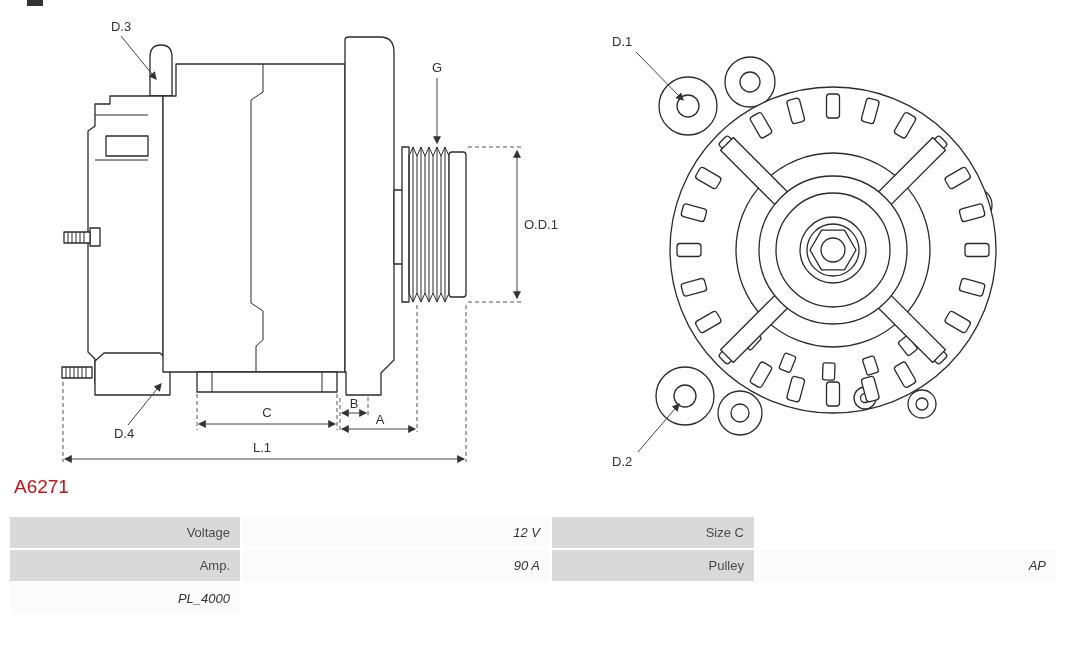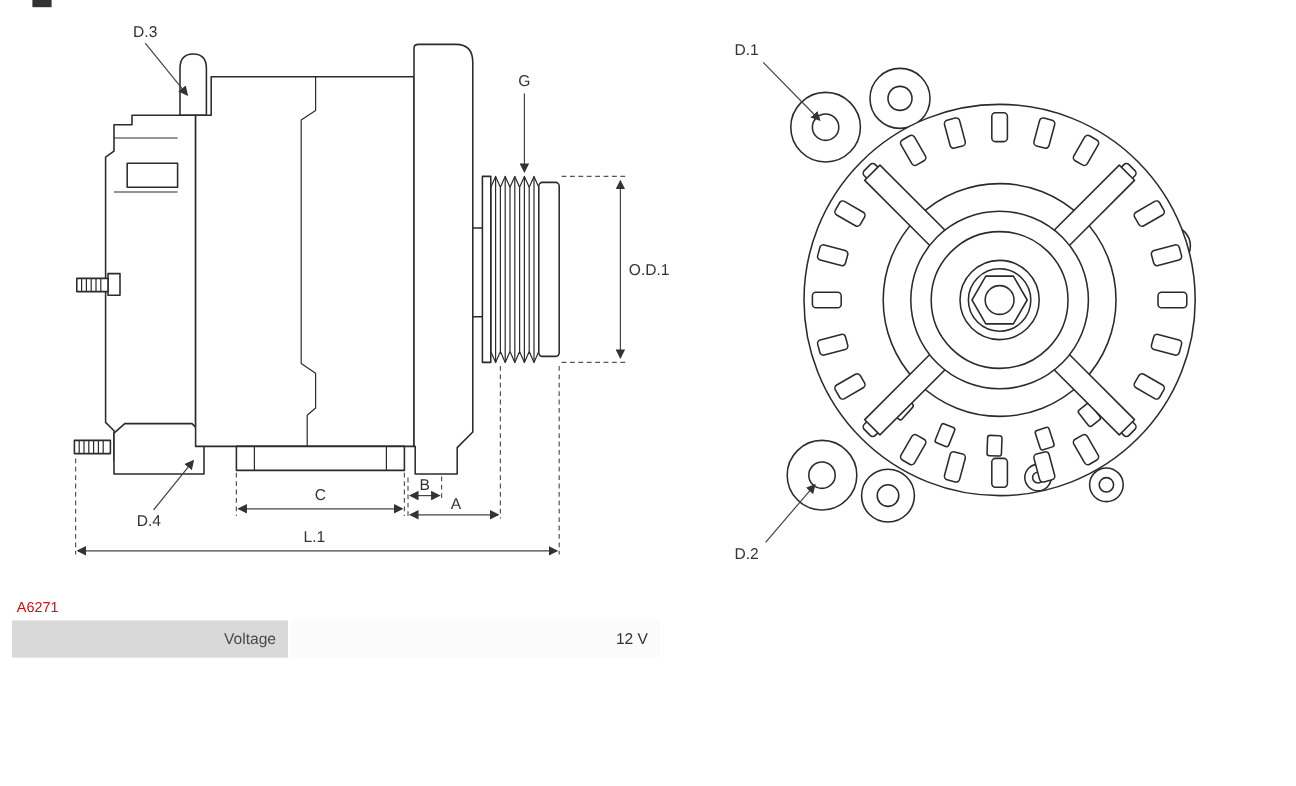--- a/index.html
+++ b/index.html
@@ -15,34 +15,34 @@
   .drawing-area svg { position: absolute; top: 0; }
   .side-view { left: 0; }
   .front-view { left: 590px; }
   svg text { font-family: "Liberation Sans", sans-serif; font-size: 13px; fill: #333; stroke: none; }
   .body-lines { stroke: var(--drawing-line, #2b2b2b); stroke-width: 1.3; fill: #fff; stroke-linejoin: round; }
   .thin { stroke-width: 1; fill: none; }
   .dim path { stroke: #444; stroke-width: 1; fill: none; }
   .dim .dash { stroke-dasharray: 4 3; stroke: #555; }
   .artifact { position: absolute; left: 27px; top: 0; width: 16px; height: 6px; background: #333; }
   .part-number {
-    position: absolute; left: 14px; top: 499px;
-    font-size: 12px; color: var(--part-number-red, #cc0000);
+    position: absolute; left: 14px; top: 476px;
+    font-size: 19px; color: var(--part-number-red, #cc0000);
   }
   .specs {
     position: absolute; left: 10px; top: 517px; width: 1046px;
     display: flex; flex-direction: column; gap: 2px;
   }
   .spec-row { display: grid; grid-template-columns: 230px 308px 202px 300px; gap: 2px; }
   .cell {
     height: 31px; line-height: 31px; padding: 0 10px;
     font-size: 13px; text-align: right; white-space: nowrap; overflow: hidden;
   }
   .cell.label { background: var(--label-cell-bg, #d9d9d9); color: var(--cell-label-text, #4a4a4a); }
-  .cell.value { background: var(--value-cell-bg, #fbfbfb); color: var(--cell-value-text, #333333); }
+  .cell.value { background: var(--value-cell-bg, #fbfbfb); color: var(--cell-value-text, #333333); font-style: italic; }
 </style>
 </head>
 <body>
 
 <div class="artifact"></div>
 
 <div class="drawing-area">
 
   <svg class="side-view" width="590" height="480" viewBox="0 0 590 480">
     <defs>
@@ -202,16 +202,24 @@
     </g>
   </svg>
 </div>
 
 <div class="part-number">A6271</div>
 
 <div class="specs">
   <div class="spec-row">
     <div class="cell label">Voltage</div>
     <div class="cell value">12 V</div>
+    <div class="cell label">Size C</div>
   </div>
   <div class="spec-row">
+    <div class="cell label">Amp.</div>
+    <div class="cell value">90 A</div>
+    <div class="cell label">Pulley</div>
+    <div class="cell value">AP</div>
+  </div>
+  <div class="spec-row">
+    <div class="cell value">PL_4000</div>
   </div>
 </div>
 
 </body></html>

